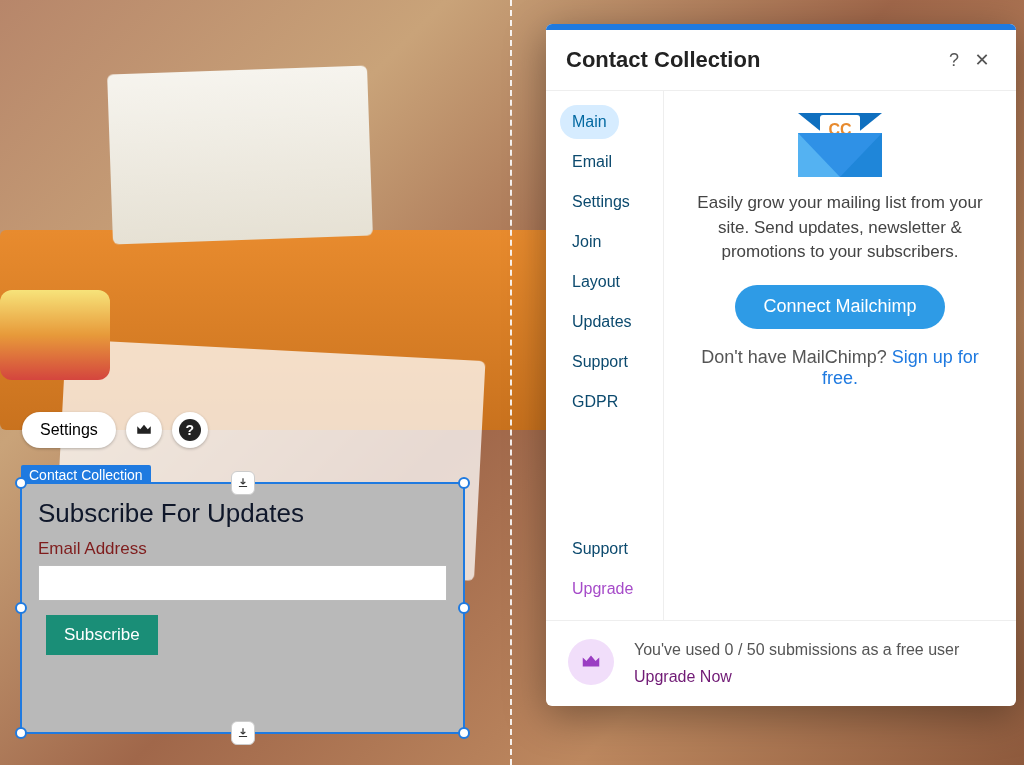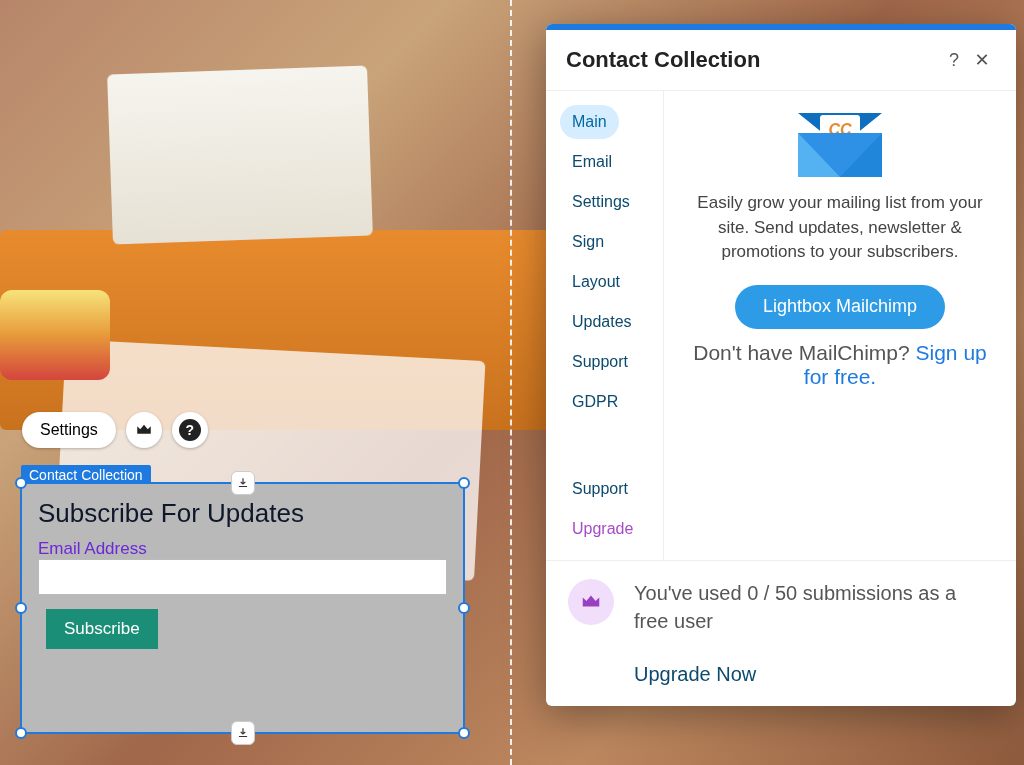--- a/index.html
+++ b/index.html
@@ -31,21 +31,21 @@
   
   .sel-tag { position:absolute; left:21px; top:465px; background:#1f7ae0; color:#fff; font-size:14px; padding:2px 8px; border-radius:2px 2px 0 0; }
 
   
   .widget {
     position:absolute; left:20px; top:482px; width:445px; height:252px;
     background:#b9b9b9; border:2px solid #1f7ae0; padding:14px 16px;
   }
   .widget h2 { font-size:26px; font-weight:400; color:#0f172a; margin-bottom:10px; }
   .widget p  { font-size:17px; color:#333; line-height:1.35; margin-bottom:14px; }
-  .widget label { font-size:17px; color:#6d28d9; display:block; }
+  .widget label { font-size:17px; color:#7f1d1d; display:block; margin-bottom:6px; }
   .widget input[type=text] { width:100%; height:36px; border:1px solid #bbb; background:#fff; padding:0 8px; font-size:15px; }
   .subscribe-btn { margin-top:14px; background:#1a8e77; color:#fff; border:none; height:40px; padding:0 18px; font-size:17px; cursor:pointer;margin-left:8px; }
 
   
   .handle { position:absolute; width:12px; height:12px; border:2px solid #1f7ae0; background:#fff; border-radius:50%; }
   .h-tl { left:-7px; top:-7px; } .h-tr { right:-7px; top:-7px; }
   .h-bl { left:-7px; bottom:-7px; } .h-br { right:-7px; bottom:-7px; }
   .h-ml { left:-7px; top:50%; margin-top:-6px; } .h-mr { right:-7px; top:50%; margin-top:-6px; }
   .h-mt { top:-7px; left:50%; margin-left:-6px; } .h-mb { bottom:-7px; left:50%; margin-left:-6px; }
   .dl-handle { position:absolute; width:24px; height:24px; background:#fff; border:1px solid #ccc; border-radius:6px; display:flex; align-items:center; justify-content:center; left:50%; margin-left:-12px; cursor:pointer; }
@@ -68,30 +68,30 @@
   .side-item { font-size:16px; color:#0c4a6e; padding:8px 12px; border-radius:999px; cursor:pointer; width:max-content; }
   .side-item.active { background:#d6ecff; color:#0369a1; }
   .side-spacer { flex:1; }
   .side-item.upgrade { color:#a64bc9; }
   .content { flex:1; padding:22px 26px; text-align:center; color:#444; }
   .envelope { margin:0 auto 14px; width:84px; height:64px; position:relative; }
   .env-body { position:absolute; left:0; right:0; bottom:0; height:44px; background:#2f91e6; }
   .env-flap { position:absolute; left:0; right:0; top:0; height:34px; background:#0f6fbf; clip-path:polygon(0 0,100% 0,50% 100%); }
   .env-left { position:absolute; left:0; bottom:0; width:50%; height:44px; background:#54b2f2; clip-path:polygon(0 0,100% 100%,0 100%); }
   .env-right{ position:absolute; right:0; bottom:0; width:50%; height:44px; background:#1f86d9; clip-path:polygon(100% 0,100% 100%,0 100%); }
-  .env-card { position:absolute; left:22px; top:2px; width:40px; height:30px; background:#fff; border-radius:3px; display:flex; align-items:center; justify-content:center; font-weight:700; color:#e78a2e; font-size:16px;font-style:italic; }
+  .env-card { position:absolute; left:22px; top:2px; width:40px; height:30px; background:#fff; border-radius:3px; display:flex; align-items:center; justify-content:center; font-weight:700; color:#e78a2e; font-size:16px; }
   .content p.lead { font-size:17px; line-height:1.45; margin-bottom:20px; }
   .primary-btn { background:#2e9be6; color:#fff; border:none; border-radius:999px; height:44px; padding:0 28px; font-size:18px; cursor:pointer; }
-  .signup-row { margin-top:12px; font-size:21px; color:#555; }
+  .signup-row { margin-top:18px; font-size:18px; color:#555; }
   .signup-row a { color:#1f7ae0; text-decoration:none; cursor:pointer; }
   .panel-footer { border-top:1px solid #eee; padding:18px 22px; display:flex; gap:20px; align-items:flex-start; }
   .crown-badge { width:46px; height:46px; border-radius:50%; background:#f1defa; display:flex; align-items:center; justify-content:center; flex-shrink:0; }
   .crown-badge svg { width:22px; height:22px; fill:#9a3ec2; }
-  .footer-text { font-size:20px; color:#555; line-height:1.4; }
-  .footer-text a { display:block; margin-top:25px; color:#0c4a6e; text-decoration:none; cursor:pointer; }
+  .footer-text { font-size:16px; color:#555; line-height:1.4; }
+  .footer-text a { display:block; margin-top:4px; color:#701a75; text-decoration:none; cursor:pointer; }
 </style>
 </head>
 <body>
 
 <div class="canvas">
   <div class="photo-shape desk"></div>
   <div class="photo-shape laptop"></div>
   <div class="photo-shape papers"></div>
   <div class="photo-shape swatch"></div>
 
@@ -144,42 +144,42 @@
       <h1>Contact Collection</h1>
       <div class="hdr-btn">?</div>
       <div class="hdr-btn">✕</div>
     </div>
     <div class="panel-body">
       <div class="side">
         <div class="side-list">
           <div class="side-item active">Main</div>
           <div class="side-item">Email</div>
           <div class="side-item">Settings</div>
-          <div class="side-item">Sign</div>
+          <div class="side-item">Join</div>
           <div class="side-item">Layout</div>
           <div class="side-item">Updates</div>
           <div class="side-item">Support</div>
           <div class="side-item">GDPR</div>
         </div>
         <div class="side-spacer"></div>
         <div class="side-list">
           <div class="side-item">Support</div>
           <div class="side-item upgrade">Upgrade</div>
         </div>
       </div>
       <div class="content">
         <div class="envelope">
           <div class="env-flap"></div>
           <div class="env-card">CC</div>
           <div class="env-body"></div>
           <div class="env-left"></div>
           <div class="env-right"></div>
         </div>
         <p class="lead">Easily grow your mailing list from your site. Send updates, newsletter &amp; promotions to your subscribers.</p>
-        <button class="primary-btn">Lightbox Mailchimp</button>
+        <button class="primary-btn">Connect Mailchimp</button>
         <div class="signup-row">
           <span>Don't have MailChimp? </span><a>Sign up for free.</a>
         </div>
       </div>
     </div>
     <div class="panel-footer">
       <div class="crown-badge">
         <svg viewBox="0 0 24 24">
             <path d="M3 7l4 4 5-6 5 6 4-4v10H3z"></path>
           </svg>

